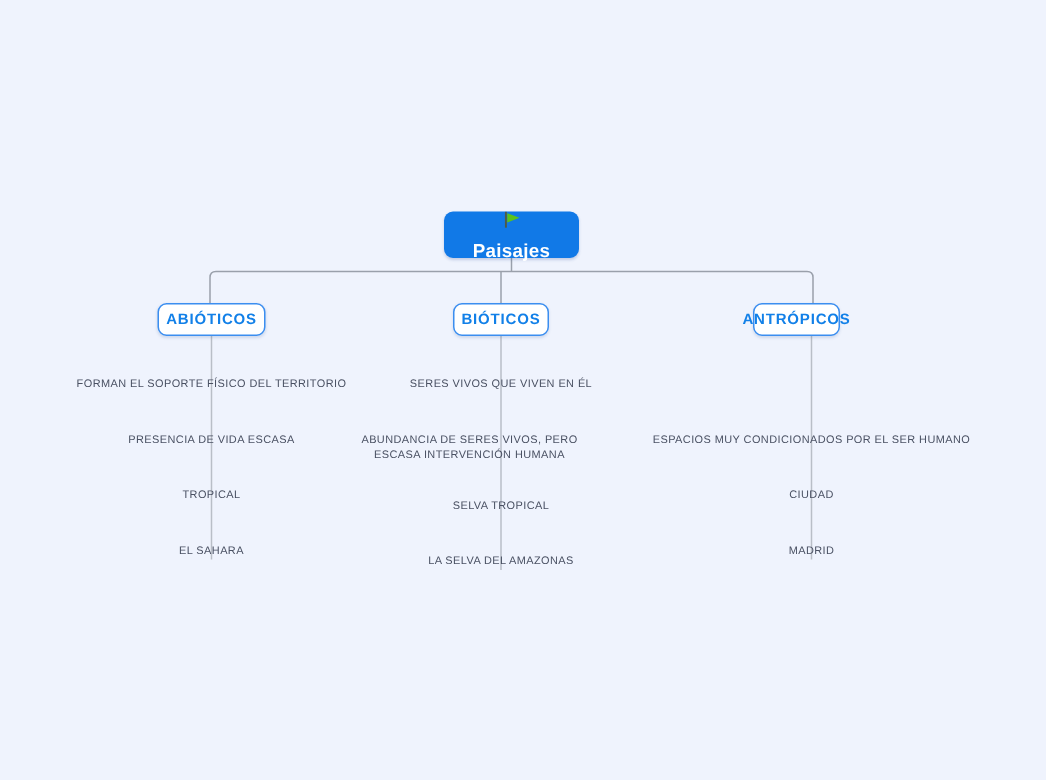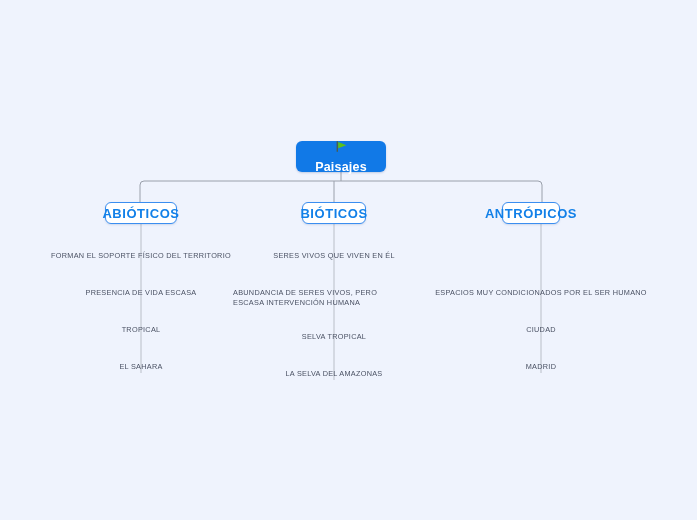--- a/index.html
+++ b/index.html
@@ -72,21 +72,21 @@
     border-radius: 6px;
     box-shadow: 0 1px 2px rgba(40,80,150,0.16);
     display: flex;
     align-items: center;
     justify-content: center;
     box-sizing: border-box;
     padding: 0 9px;
   }
   .branch-label {
     color: #1280e8;
-    font-size: 13px;
+    font-size: 10px;
     font-weight: bold;
     letter-spacing: 0.55px;
     white-space: nowrap;
   }
   .bn-0 { left: 105px; width: 72px; }
   .bn-1 { left: 302px; width: 64px; }
   .bn-2 { left: 502px; width: 58px; }
 
   
   .leaf {
@@ -96,21 +96,21 @@
     letter-spacing: 0.28px;
     line-height: 1.35;
     white-space: nowrap;
   }
   .leaf.centered {
     transform: translateX(-50%);
     text-align: center;
   }
   .leaf.wrap {
     white-space: normal;
-    text-align: left;
+    text-align: center;
     width: 160px;
   }
 </style>
 </head>
 <body>
 
 <div id="canvas">
 
   <svg id="connectors" viewBox="0 0 697 520" width="697" height="520">
     <g fill="none" stroke="#9aa0ab" stroke-width="1">

